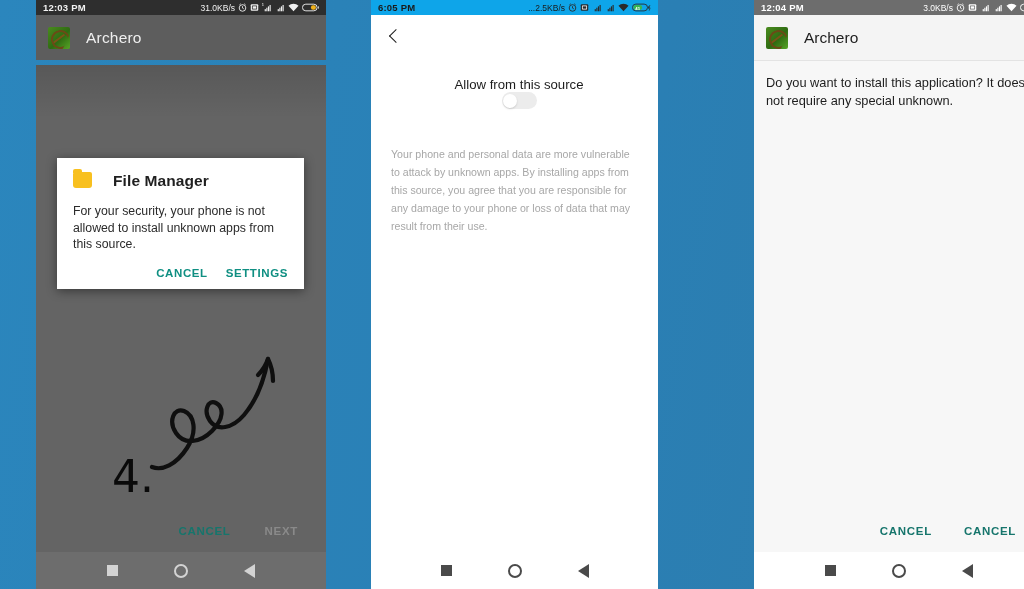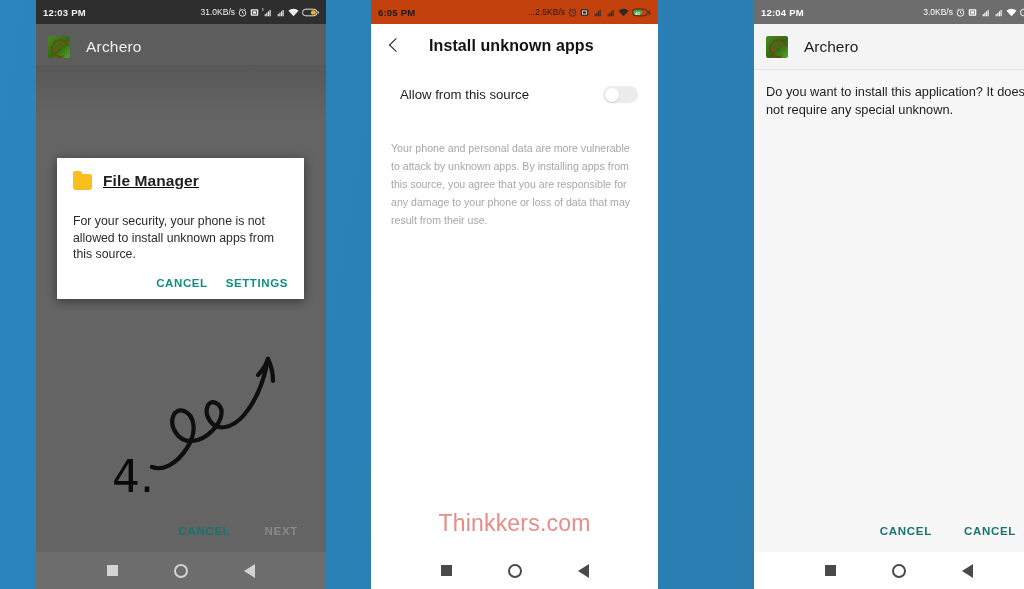--- a/index.html
+++ b/index.html
@@ -12,27 +12,27 @@
   }
   .stage{position:absolute;inset:0;}
 
   
   .phone{position:absolute;top:0;height:589px;overflow:hidden;}
   #panel1{left:36px;width:290px;}
   #panel2{left:371px;width:287px;}
   #panel3{left:714px;width:290px;margin-left:40px;}
 
   .statusbar{
-    height:24px;display:flex;align-items:center;
+    height:15px;display:flex;align-items:center;
     font-size:9.5px;font-weight:bold;letter-spacing:.2px;
     padding:0 7px;box-sizing:border-box;
   }
   .sb-dark{background:#2e2e2e;color:#f2f2f2;}
   .sb-grey{background:#6d6d6d;color:#ffffff;}
-  .sb-white{background:#c2410c;color:#1a1a1a;}
+  .sb-white{background:#0ea5e9;color:#1a1a1a;}
   .sb-time{flex:0 0 auto;}
   .sb-spacer{flex:1 1 auto;}
   .sb-right{display:flex;align-items:center;gap:3px;}
   .sb-rate{font-size:8.5px;font-weight:normal;letter-spacing:0;}
   .ic{display:inline-block;vertical-align:middle;}
 
   
   .svgic{display:block;}
 
   
@@ -65,32 +65,32 @@
   .p1-body:before{
     content:"";position:absolute;inset:0;
     background:linear-gradient(180deg,rgba(0,0,0,.12) 0%,rgba(0,0,0,0) 11%,rgba(0,0,0,0) 100%);
   }
 
   .dialog{
     position:absolute;left:21px;top:158px;width:247px;
     background:#ffffff;box-shadow:0 2px 10px rgba(0,0,0,.45);
     padding:14px 16px 6px 16px;box-sizing:border-box;
   }
-  .dlg-head{display:flex;align-items:flex-end;gap:11px;text-decoration:underline;}
+  .dlg-head{display:flex;align-items:flex-start;gap:21px;}
   .folder{
     width:19px;height:16px;background:#f8c01f;border-radius:2px 2px 3px 3px;
     position:relative;flex:0 0 auto;
   }
   .folder:before{
     content:"";position:absolute;top:-3px;left:0;width:9px;height:4px;
     background:#f8c01f;border-radius:2px 2px 0 0;
   }
   .dlg-title{font-size:15.5px;color:#1f1f1f;font-weight:bold;letter-spacing:.1px;}
   .dlg-text{
-    margin-top:23px;font-size:12.3px;line-height:16.5px;color:#2b2b2b;
+    margin-top:13px;font-size:12.3px;line-height:16.5px;color:#2b2b2b;
   }
   .dlg-actions{
     margin-top:14px;display:flex;justify-content:flex-end;gap:18px;
     padding-bottom:4px;
   }
   .dlg-btn{
     font-size:11.5px;font-weight:bold;letter-spacing:.6px;color:#0f8f82;
     cursor:pointer;background:none;border:0;padding:0;font-family:inherit;
   }
 
@@ -135,21 +135,21 @@
   .backchev:before{
     content:"";position:absolute;left:6px;top:3px;width:9px;height:9px;
     border-left:1.8px solid #1c1c1c;border-bottom:1.8px solid #1c1c1c;
     transform:rotate(45deg);
   }
   .p2-title{
     margin-left:26px;font-size:16px;font-weight:bold;color:#121212;letter-spacing:.1px;
   }
   .p2-row{
     display:flex;align-items:center;justify-content:space-between;
-    padding:18px 20px 0 29px;box-sizing:border-box;
+    padding:18px 20px 0 29px;box-sizing:border-box;flex-direction:column;
   }
   .p2-rowlabel{font-size:13.2px;color:#1c1c1c;}
   .switch{
     width:35px;height:17px;border-radius:10px;background:#ececec;
     position:relative;flex:0 0 auto;cursor:pointer;
   }
   .switch .knob{
     position:absolute;left:1.5px;top:1.5px;width:14px;height:14px;
     border-radius:50%;background:#ffffff;box-shadow:0 1px 2px rgba(0,0,0,.15);
   }
@@ -332,33 +332,31 @@
               <rect x="1.8" y="2.4" width="11" height="6.2" rx="3.1" fill="#38b551"></rect>
               <text x="4" y="8.2" font-size="5.4" fill="#ffffff" font-family="sans-serif">41</text>
               <path d="M22.6 2.4 L21.4 6 L22.8 6 L21.8 9.4" stroke="#2a2a2a" stroke-width="0.9" fill="none"></path>
             </svg>
         </span>
       </span>
     </div>
 
     <div class="p2-appbar">
       <div class="backchev"></div>
-      <div class="p2-title">Install unknown apps</div>
     </div>
 
     <div class="p2-row">
       <div class="p2-rowlabel">Allow from this source</div>
       <div class="switch">
           <div class="knob"></div>
         </div>
     </div>
 
     <div class="p2-desc">Your phone and personal data are more vulnerable to attack by unknown apps. By installing apps from this source, you agree that you are responsible for any damage to your phone or loss of data that may result from their use.</div>
 
-    <div class="watermark">Thinkkers.com</div>
 
     <div class="navbar nav-white">
       <div class="nav-sq"></div>
       <div class="nav-ci"></div>
       <div class="nav-tr"></div>
     </div>
   </div>
 
   <div class="phone" id="panel3">
 

